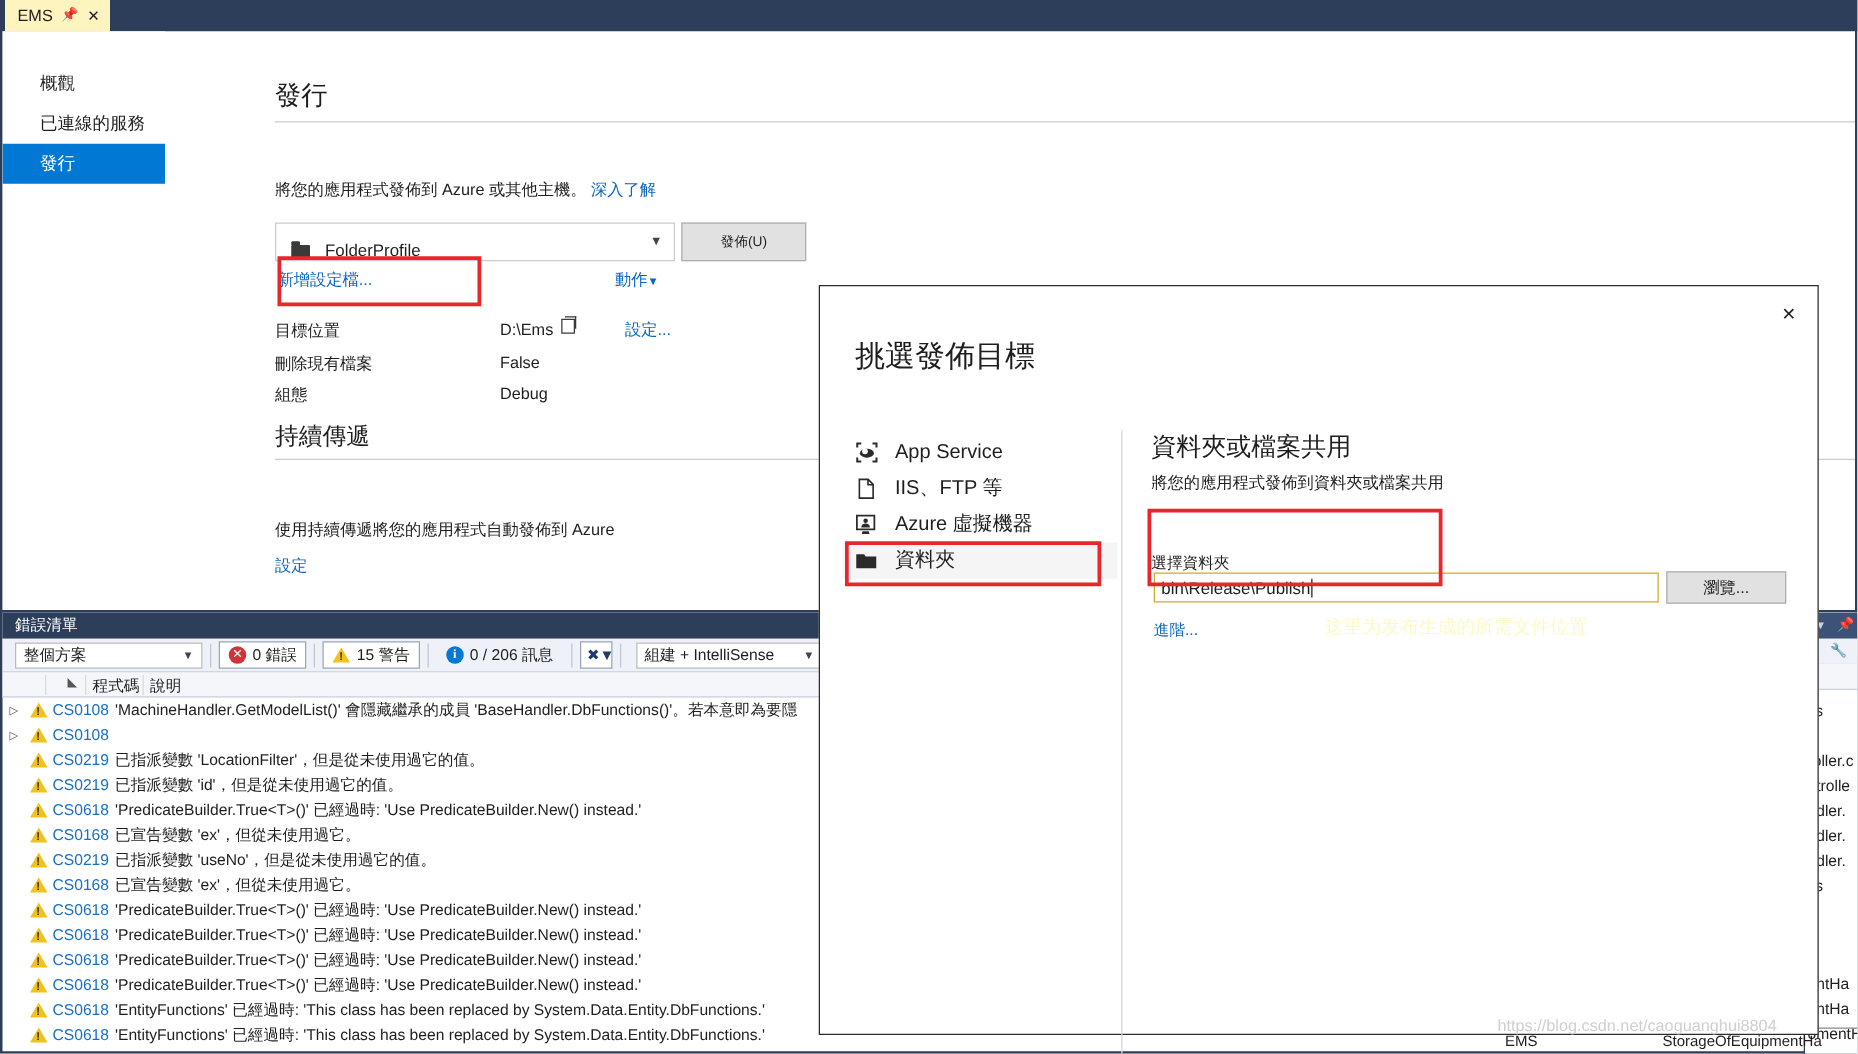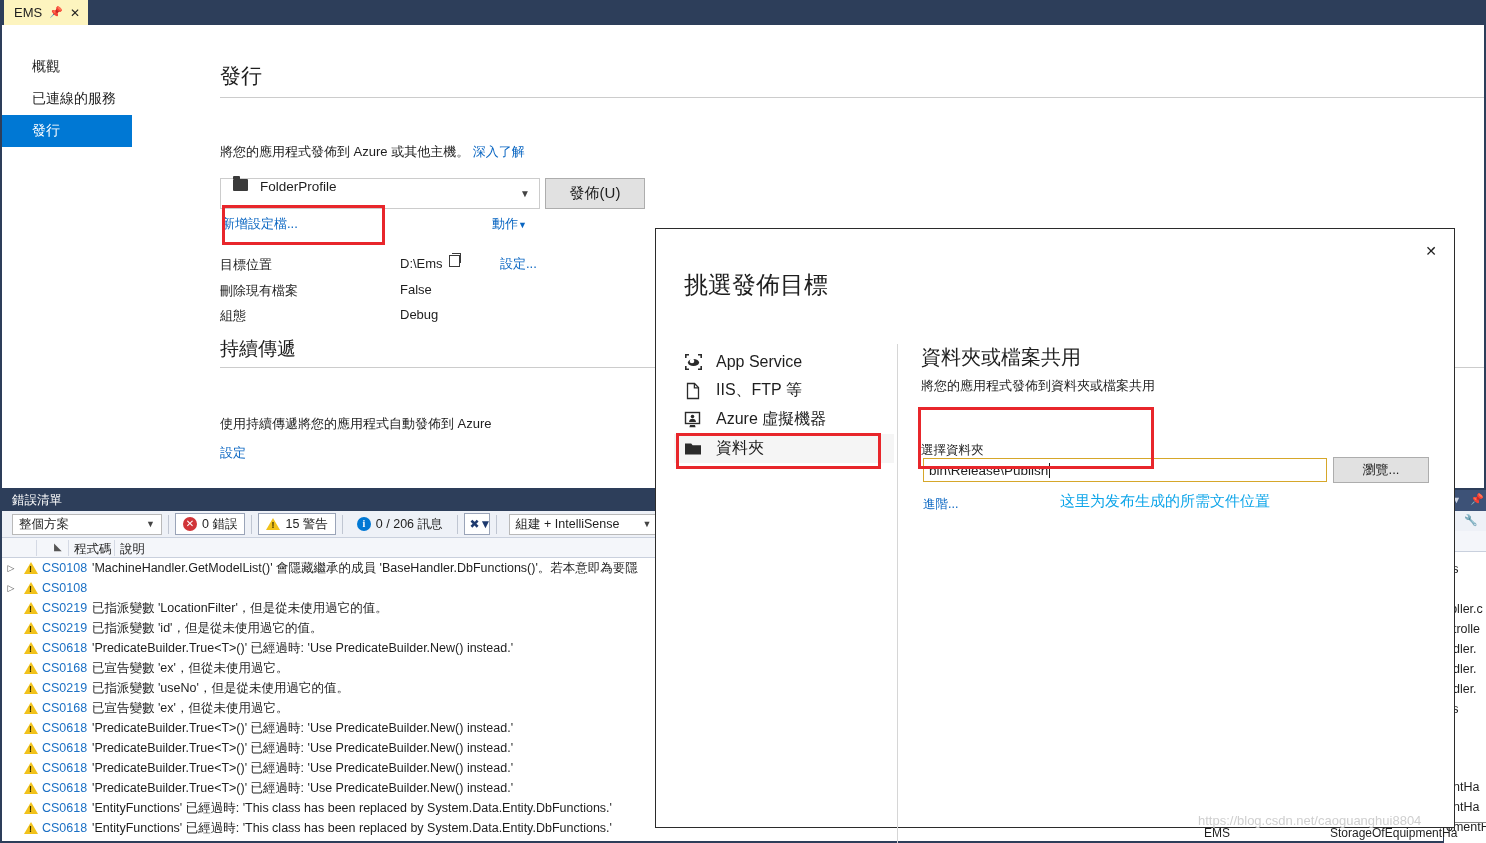--- a/index.html
+++ b/index.html
@@ -71,39 +71,39 @@
     background: #cccccc;
   }
   #pub-subtitle {
     position: absolute; left: 88px; top: 118px; font-size: 13px; color: #1e1e1e;
   }
   .inline-link { color: #0a66c2; cursor: pointer; }
 
   #profile-combo {
     position: absolute; left: 88px; top: 153px; width: 320px; height: 31px;
     border: 1px solid #cccccc; background: #ffffff;
-    display: flex; align-items: flex-start; box-sizing: border-box;
+    display: flex; align-items: flex-end; box-sizing: border-box;
   }
   .folder-glyph {
     width: 15px; height: 12px; margin-left: 12px; margin-right: 12px;
     background: #3a3a3a; position: relative; border-radius: 1px;
   }
   .folder-glyph:before {
     content: ""; position: absolute; left: 0; top: -3px;
     width: 7px; height: 3px; background: #3a3a3a; border-radius: 1px 1px 0 0;
   }
   #profile-combo .cbtext { font-size: 13.5px; }
   #profile-combo .caret {
     position: absolute; right: 9px; top: 9px; font-size: 10px; color: #444;
   }
   #publish-btn {
     position: absolute; left: 413px; top: 153px; width: 100px; height: 31px;
     background: #e1e1e1; border: 1px solid #adadad;
     display: flex; align-items: center; justify-content: center;
-    font-size: 15px; box-sizing: border-box;
+    font-size: 11px; box-sizing: border-box;
   }
   #new-profile-link { position: absolute; left: 90px; top: 190px; font-size: 13px; }
   #actions-link { position: absolute; left: 360px; top: 190px; font-size: 13px; }
   .caret-dn { font-size: 9px; }
 
   .prop-row { position: absolute; font-size: 13px; }
   .prop-label { left: 88px; }
   .prop-value { left: 268px; }
 
   #copy-glyph {
@@ -274,21 +274,21 @@
   #redbox-folder {
     position: absolute; left: 676px; top: 433px; width: 205px; height: 36px;
     border: 3px solid #e8262b; box-sizing: border-box; pointer-events: none;
   }
   #redbox-field {
     position: absolute; left: 918px; top: 407px; width: 236px; height: 62px;
     border: 3px solid #e8262b; box-sizing: border-box; pointer-events: none;
   }
   #red-note {
     position: absolute; left: 1060px; top: 492px; font-size: 15px;
-    color: #0ea5e9; white-space: nowrap;
+    color: #fef9c3; white-space: nowrap;
   }
 
   
   #watermark {
     position: absolute; left: 1198px; top: 813px;
     font-size: 13px; color: #cfcfcf; white-space: nowrap;
     pointer-events: none;
   }
   #status-left { position: absolute; left: 1204px; top: 826px; font-size: 12px; color: #1e1e1e; }
   #status-right { position: absolute; left: 1330px; top: 826px; font-size: 12px; color: #1e1e1e; }

